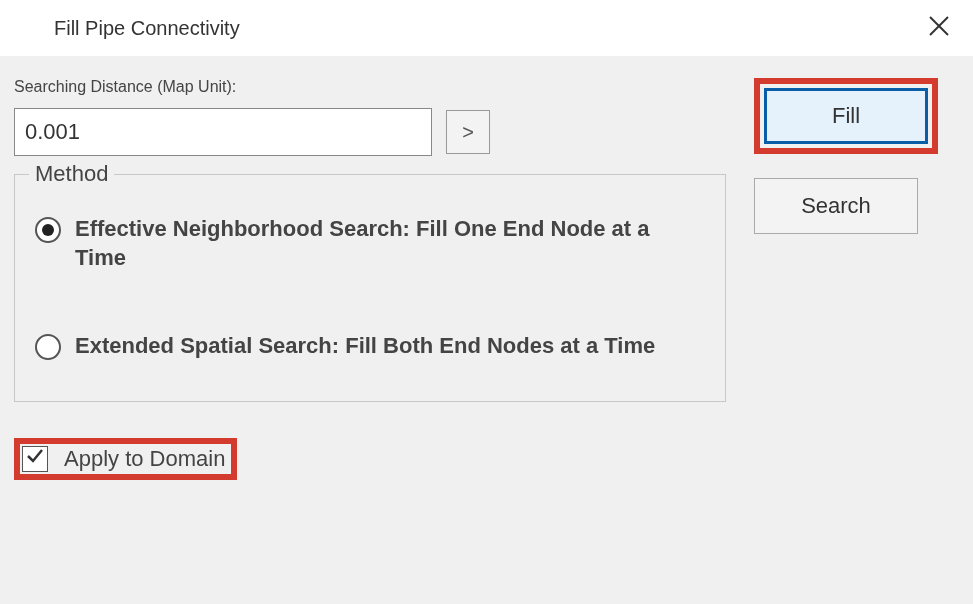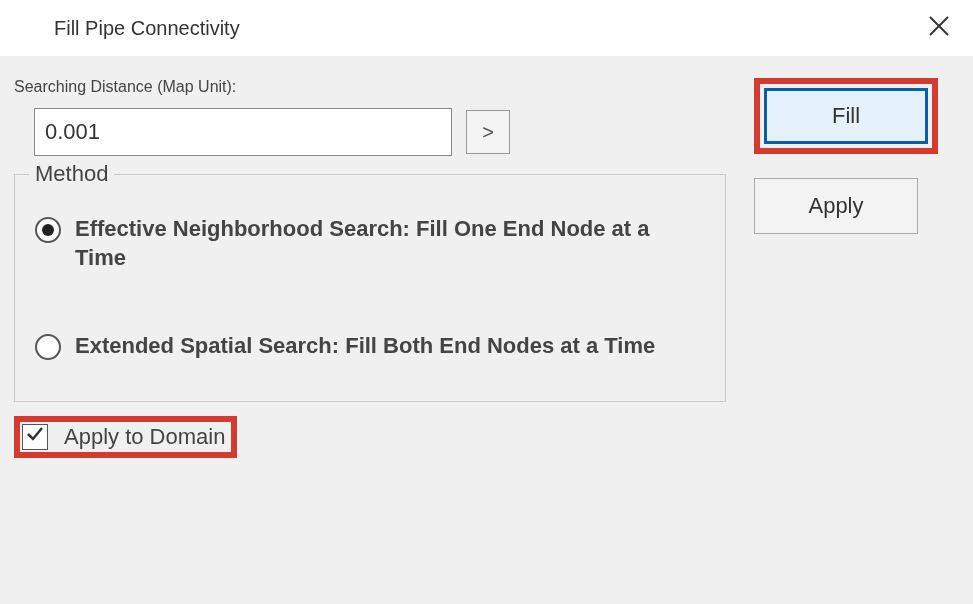--- a/index.html
+++ b/index.html
@@ -68,40 +68,39 @@
       margin-bottom: 18px;
     }
     .text-input {
       width: 418px;
       height: 48px;
       border: 1px solid #888;
       background: #fff;
       font-size: 22px;
       padding: 4px 10px;
       color: #333;
-      margin-left: 20px;
     }
     .pick-btn {
       width: 44px;
       height: 44px;
       border: 1px solid #999;
       background: #f3f3f3;
       font-size: 20px;
       color: #555;
       cursor: pointer;
       display: flex;
       align-items: center;
       justify-content: center;
     }
     .fieldset {
       border: 1px solid #c8c8c8;
       padding: 40px 20px 30px 20px;
       width: 712px;
       position: relative;
-      margin-bottom: 14px;
+      margin-bottom: 36px;
     }
     .fieldset-legend {
       position: absolute;
       top: -14px;
       left: 14px;
       background: #f0f0f0;
       padding: 0 6px;
       font-size: 22px;
       color: #444;
     }
@@ -241,15 +240,15 @@
         <div class="checkbox-label">Apply to Domain</div>
       </div>
     </div>
 
   </div>
 
   <div class="right-col">
     <div class="btn-primary-wrap">
       <div class="btn btn-primary">Fill</div>
     </div>
-    <div class="btn">Apply</div>
+    <div class="btn">Search</div>
   </div>
 </div>
 
 </body></html>

